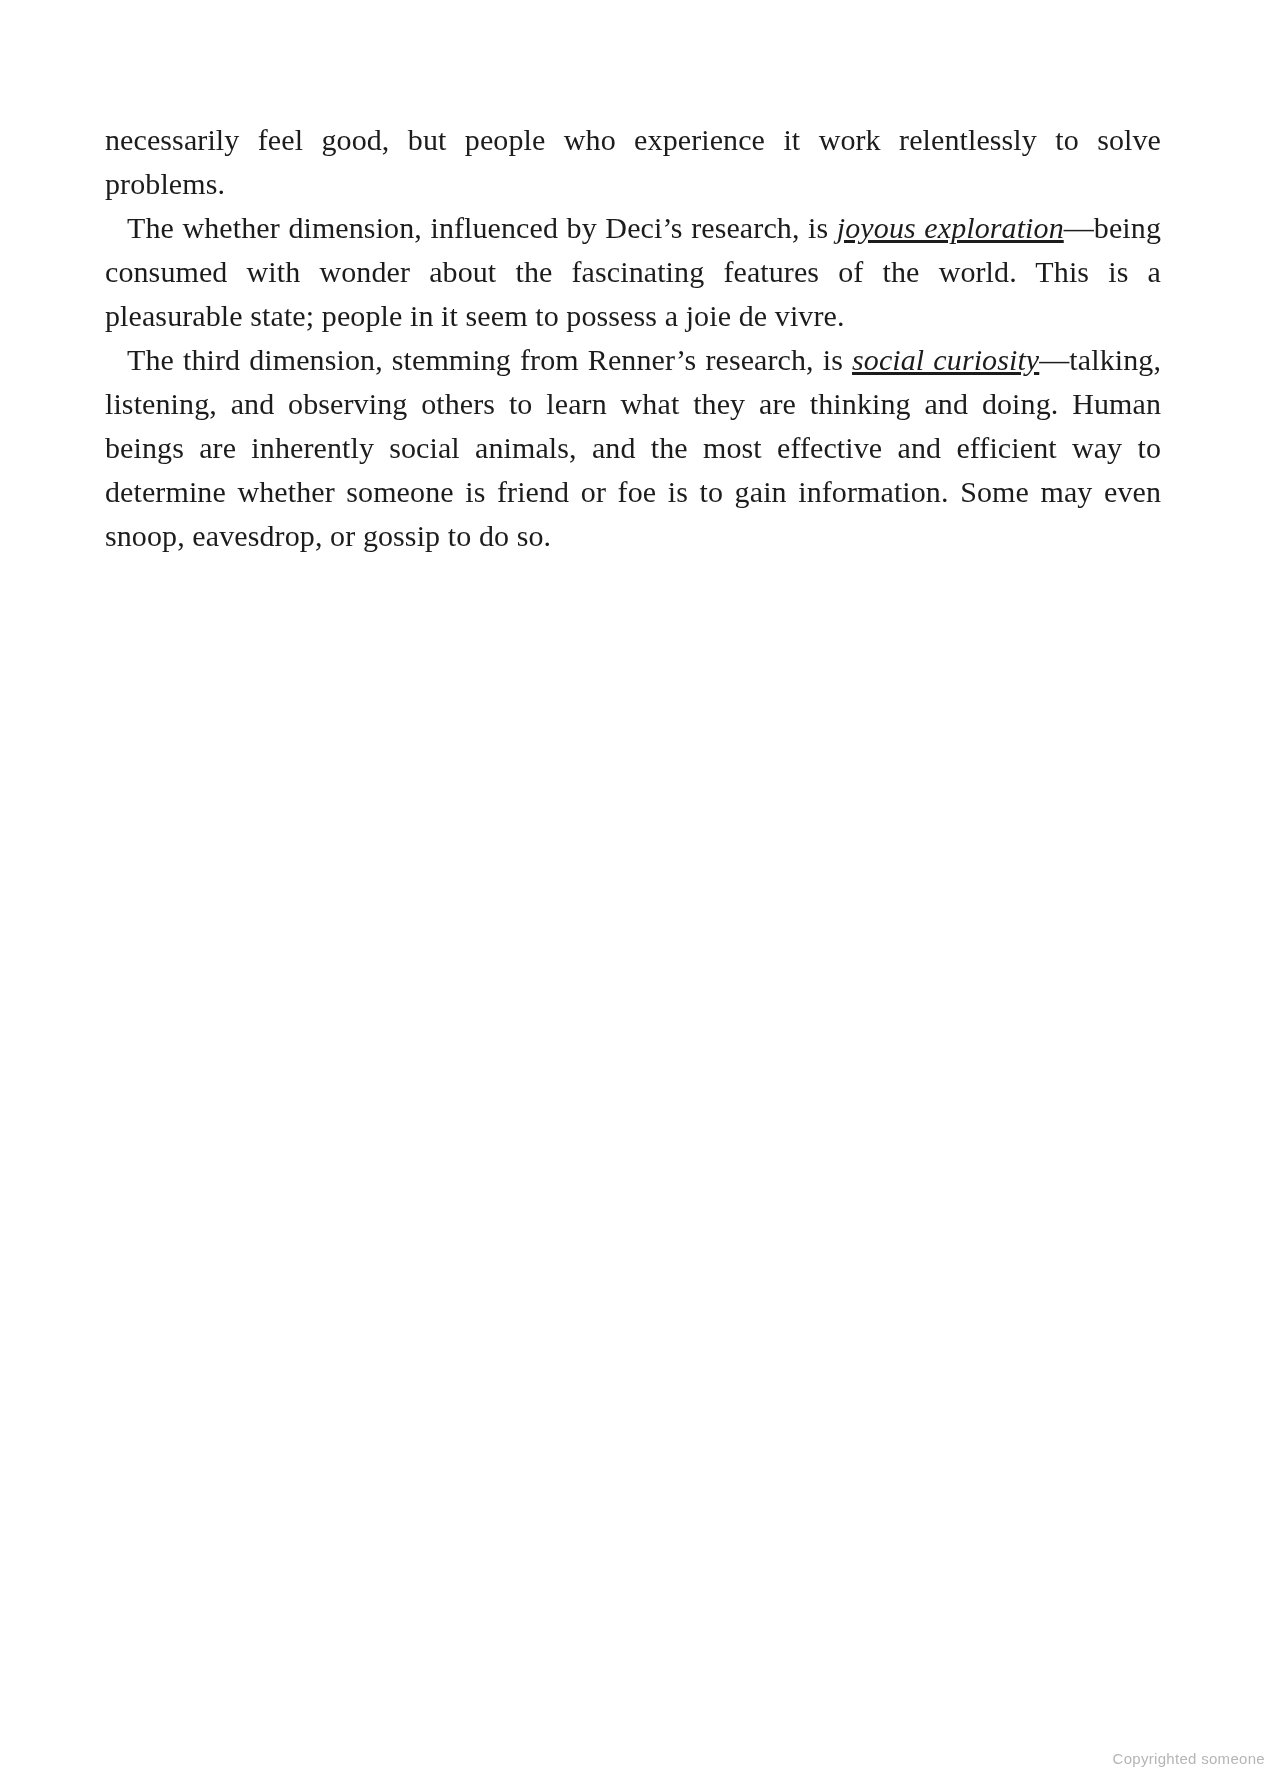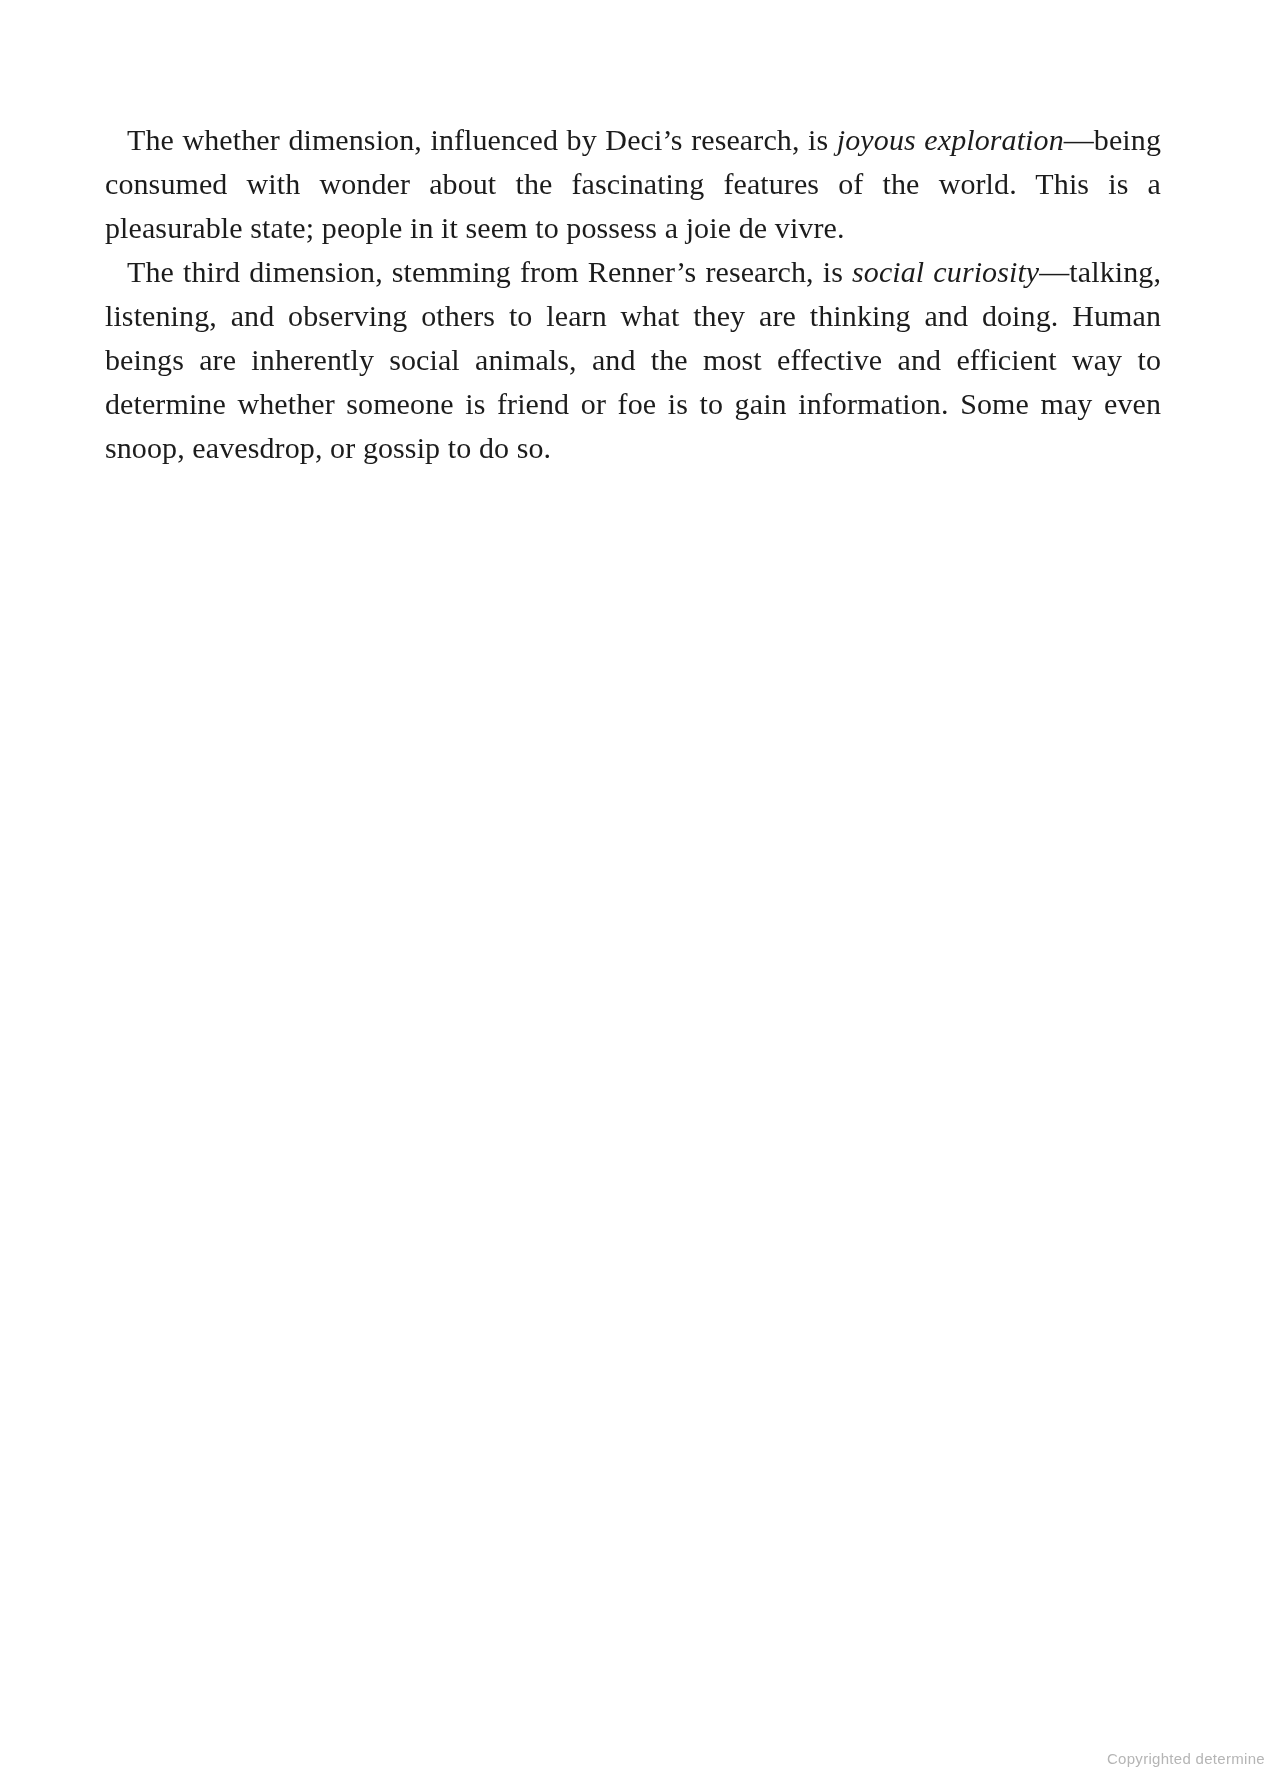--- a/index.html
+++ b/index.html
@@ -33,34 +33,36 @@
   }
   p.para {
     margin: 0;
     padding: 0;
   }
   p.para.indent {
     text-indent: 22px;
   }
   .em {
     font-style: italic;
+    text-decoration: underline;
   }
   .footer-note {
     position: absolute;
     top: 1750px;
     right: 15px;
     font-family: "Liberation Sans", "DejaVu Sans", sans-serif;
     font-size: 15px;
     line-height: 18px;
     color: #b5b5b5;
     letter-spacing: 0.3px;
   }
 </style>
 </head>
 <body>
 
 <div class="page">
   <div class="text-block">
+      <p class="para"><span>necessarily feel good, but people who experience it work relentlessly to solve problems.</span></p>
       <p class="para indent"><span>The whether dimension, influenced by Deci’s research, is </span><span class="em">joyous exploration</span><span>—being consumed with wonder about the fascinating features of the world. This is a pleasurable state; people in it seem to possess a joie de vivre.</span></p>
       <p class="para indent"><span>The third dimension, stemming from Renner’s research, is </span><span class="em">social curiosity</span><span>—talking, listening, and observing others to learn what they are thinking and doing. Human beings are inherently social animals, and the most effective and efficient way to determine whether someone is friend or foe is to gain information. Some may even snoop, eavesdrop, or gossip to do so.</span></p>
     </div>
-  <div class="footer-note">Copyrighted determine</div>
+  <div class="footer-note">Copyrighted someone</div>
 </div>
 
 </body></html>

